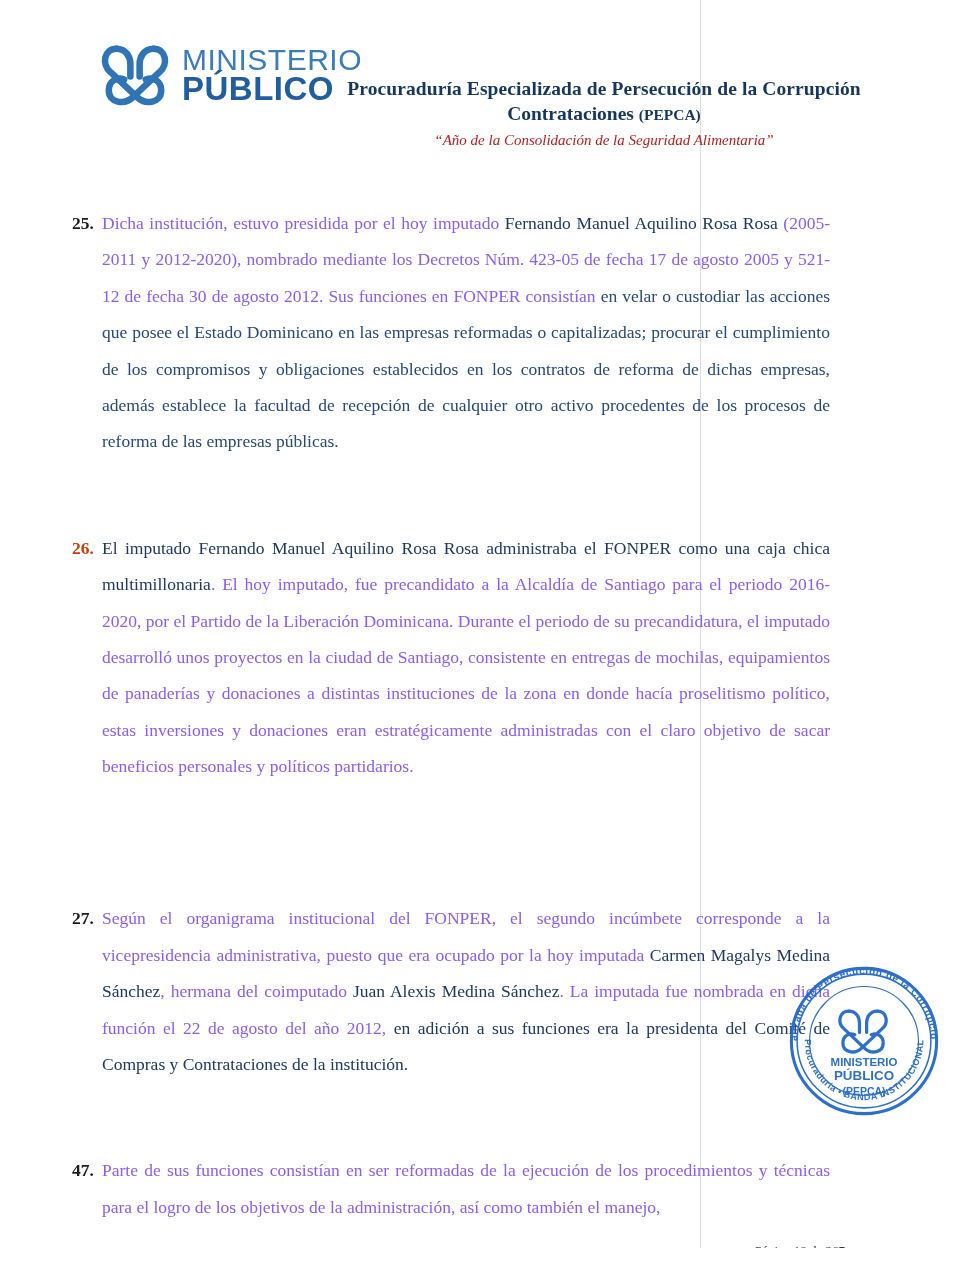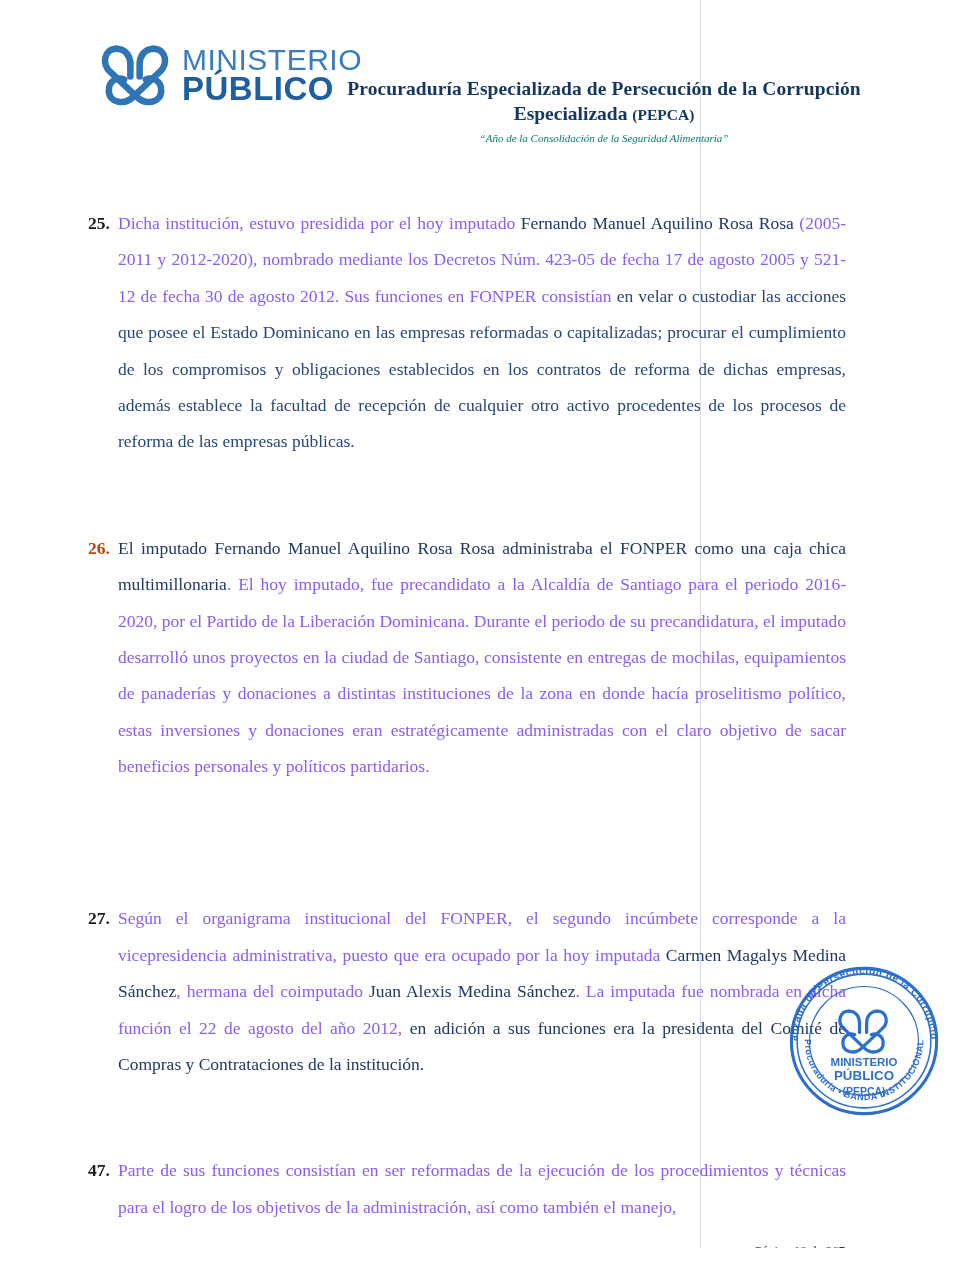--- a/index.html
+++ b/index.html
@@ -91,29 +91,29 @@
     font-weight: bold;
     line-height: 1.30;
     display: block;
   }
   .header-titles .t-line2 .small {
     font-size: 15.5px;
   }
   .header-titles .t-motto {
     display: block;
     margin-top: 5px;
-    font-size: 11px;
+    font-size: 15px;
     font-style: italic;
-    color: #0f766e;
+    color: #b91c1c;
   }
 
   
   .doc-body {
     position: absolute;
-    left: 88px;
+    left: 72px;
     top: 205px;
     width: 758px;
   }
   .item {
     display: flex;
     align-items: flex-start;
     margin-bottom: 24px;
   }
   .item-num {
     flex: none;
@@ -189,21 +189,21 @@
         </g>
       </svg>
       <div class="logo-words">
         <span class="l1">MINISTERIO</span>
         <span class="l2">PÚBLICO</span>
       </div>
     </div>
 
     <div class="header-titles">
       <span class="t-line1">Procuraduría Especializada de Persecución de la Corrupción</span>
-      <span class="t-line2"><span>Especializada </span><span class="small">(PEPCA)</span></span>
+      <span class="t-line2"><span>Contrataciones </span><span class="small">(PEPCA)</span></span>
       <span class="t-motto">“Año de la Consolidación de la Seguridad Alimentaria”</span>
     </div>
 
   </div>
 
   <div class="doc-body">
 
     <div class="item">
       <div class="item-num">25.</div>
       <div class="item-text">

